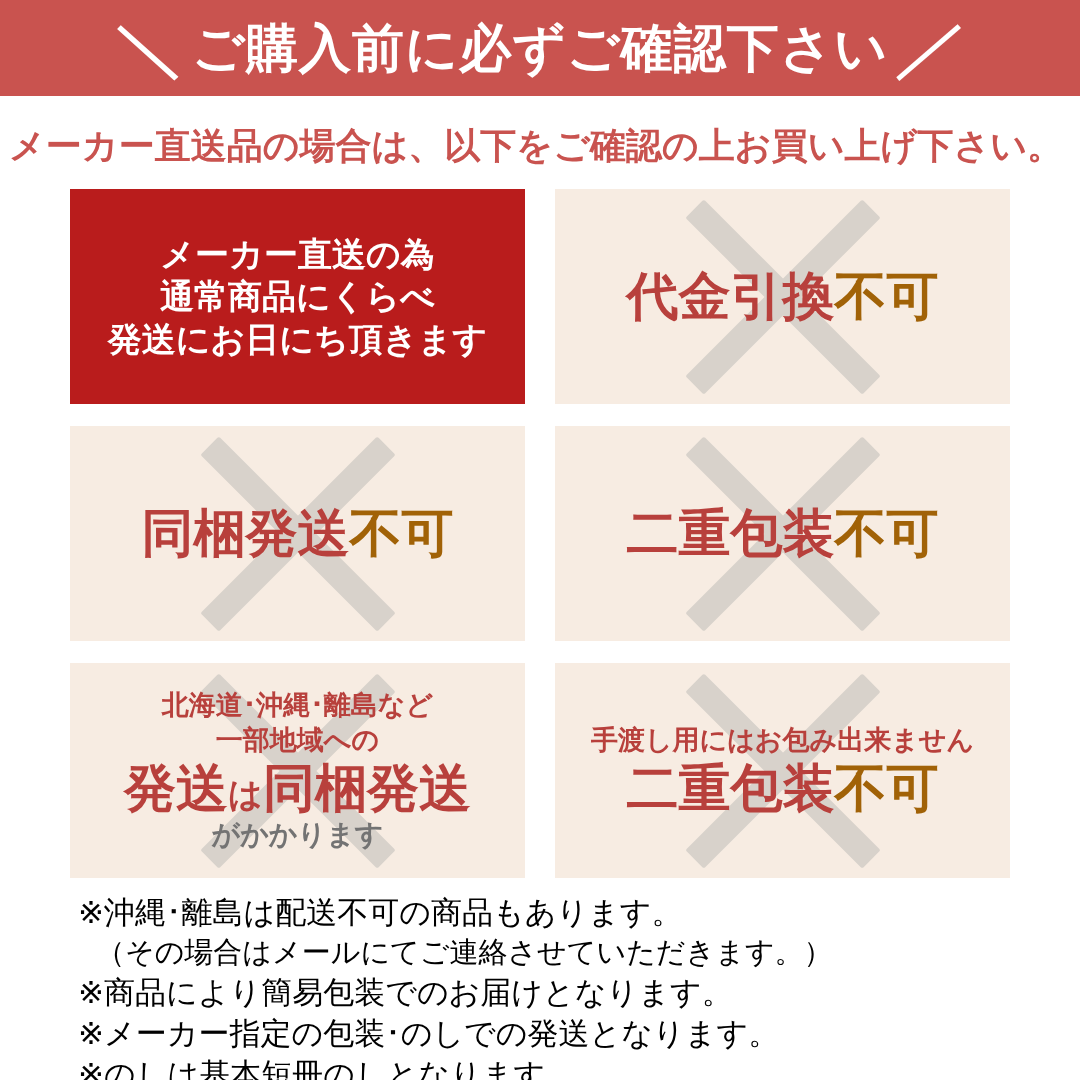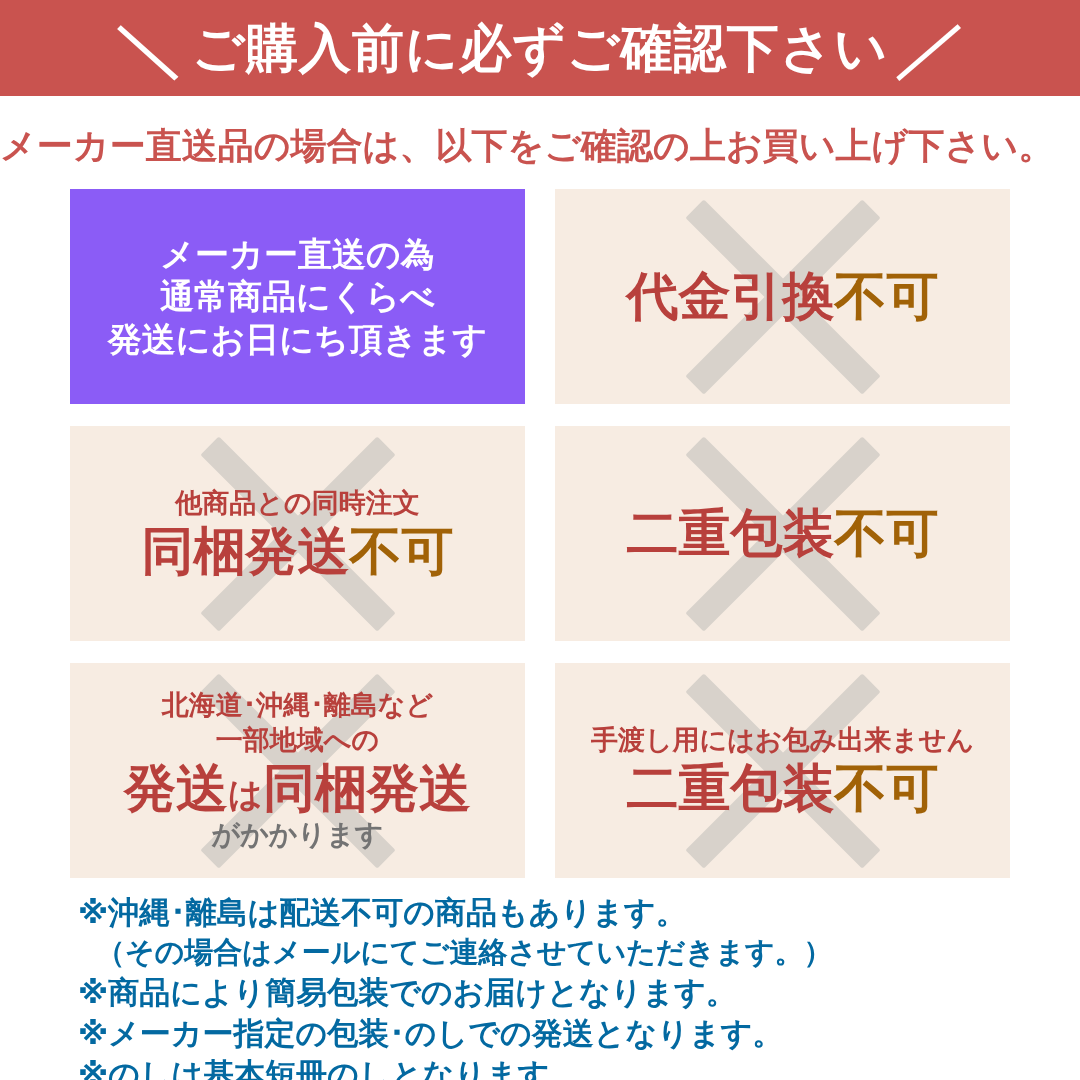--- a/index.html
+++ b/index.html
@@ -52,21 +52,21 @@
     letter-spacing: 1px;
     white-space: nowrap;
     line-height: 1;
   }
 
   
   .lead {
     color: #c9534f;
     font-size: 36px;
     font-weight: 700;
-    text-align: left;
+    text-align: center;
     margin: 26px 8px 18px 0;
     letter-spacing: 0px;
     white-space: nowrap;
   }
 
   
   .grid {
     width: 940px;
     margin: 0 auto;
     display: grid;
@@ -79,21 +79,21 @@
     position: relative;
     background: #f7ece2;
     overflow: hidden;
     display: flex;
     flex-direction: column;
     align-items: center;
     justify-content: center;
     text-align: center;
   }
   .card.filled {
-    background: #8b5cf6;
+    background: #b91c1c;
   }
   
   .xmark {
     position: absolute;
     left: 50%;
     top: 50%;
     width: 230px;
     height: 230px;
     transform: translate(-50%, -50%);
     pointer-events: none;
@@ -153,23 +153,23 @@
 
   
   .notes {
     width: 940px;
     margin: 14px auto 0 auto;
     padding-left: 8px;
     box-sizing: border-box;
   }
   .note {
     font-size: 31px;
-    font-weight: 700;
+    font-weight: 400;
     line-height: 1.33;
-    color: #0369a1;
+    color: #000000;
     white-space: nowrap;
   }
   .note.indent { padding-left: 18px; font-size: 29px; }
 </style>
 </head>
 <body>
 
 <div class="page">
 
   <div class="header">
@@ -195,21 +195,20 @@
     <div class="card">
       <div class="xmark"></div>
       <div class="card-content">
         <div class="big-red"><span>代金引換</span><span class="muted">不可</span></div>
       </div>
     </div>
 
     <div class="card">
       <div class="xmark"></div>
       <div class="card-content">
-        <div class="small-red">他商品との同時注文</div>
         <div class="big-red"><span>同梱発送</span><span class="muted">不可</span></div>
       </div>
     </div>
 
     <div class="card">
       <div class="xmark"></div>
       <div class="card-content">
         <div class="big-red"><span>二重包装</span><span class="muted">不可</span></div>
       </div>
     </div>

